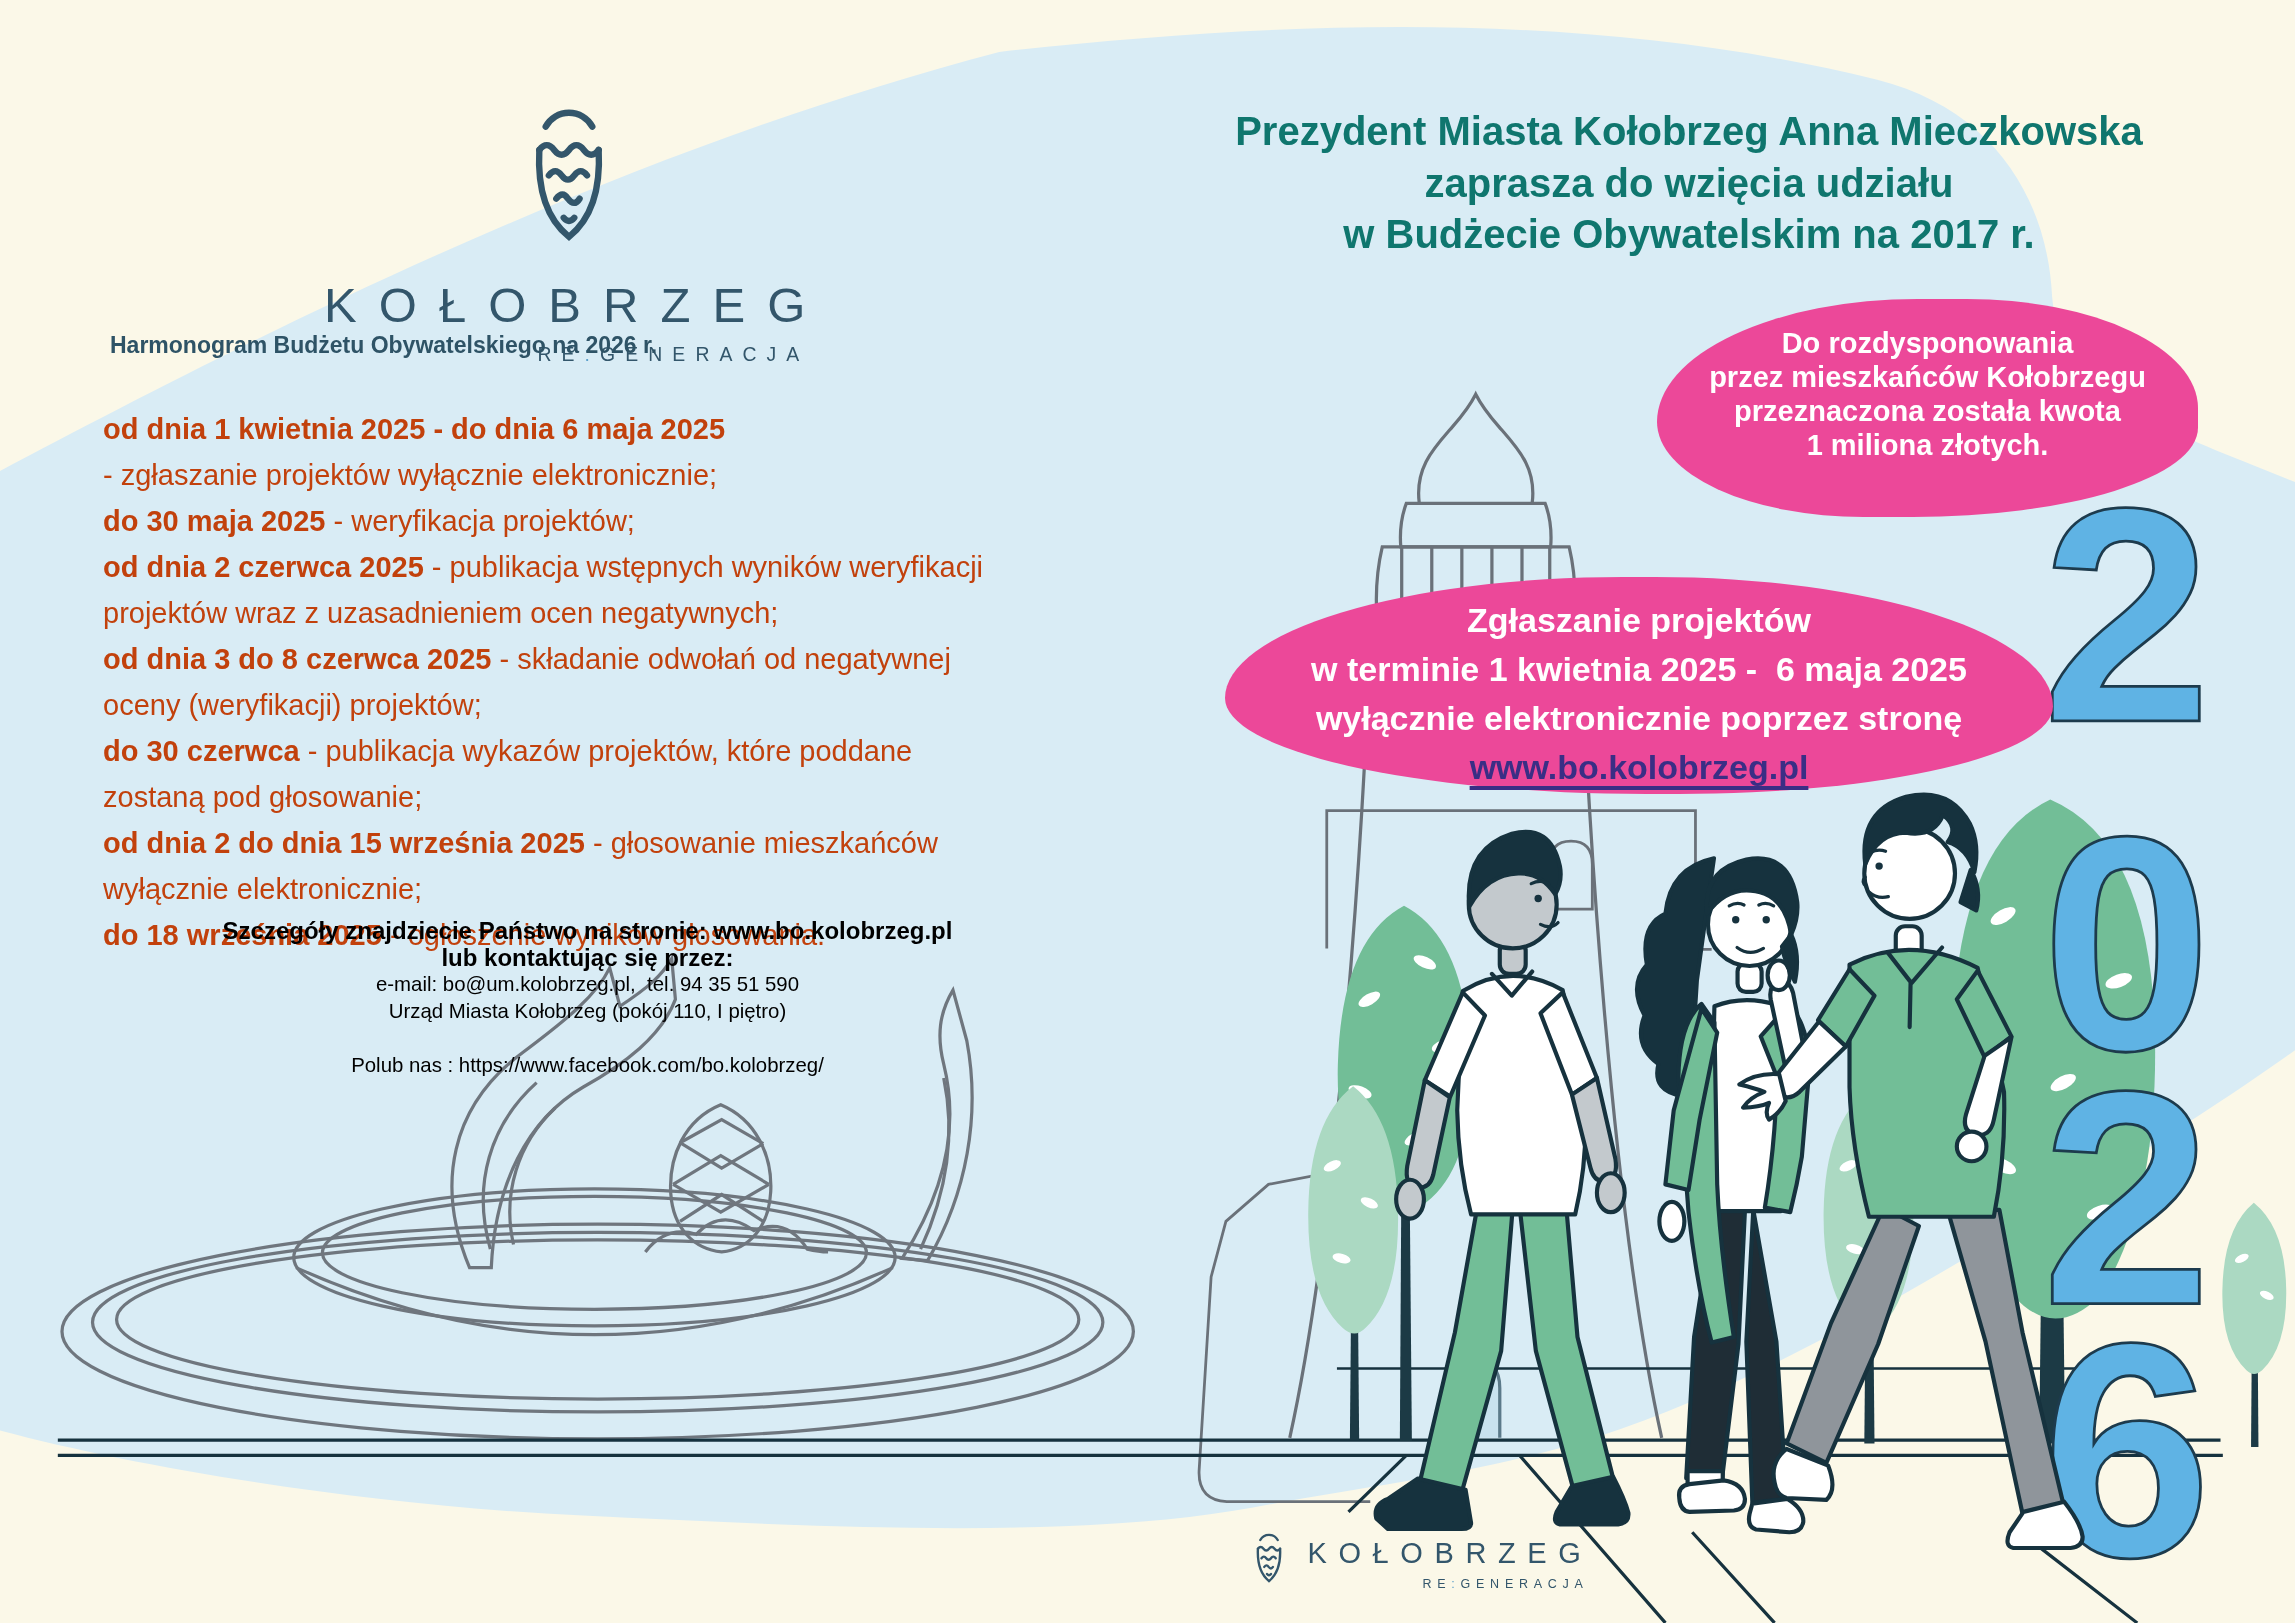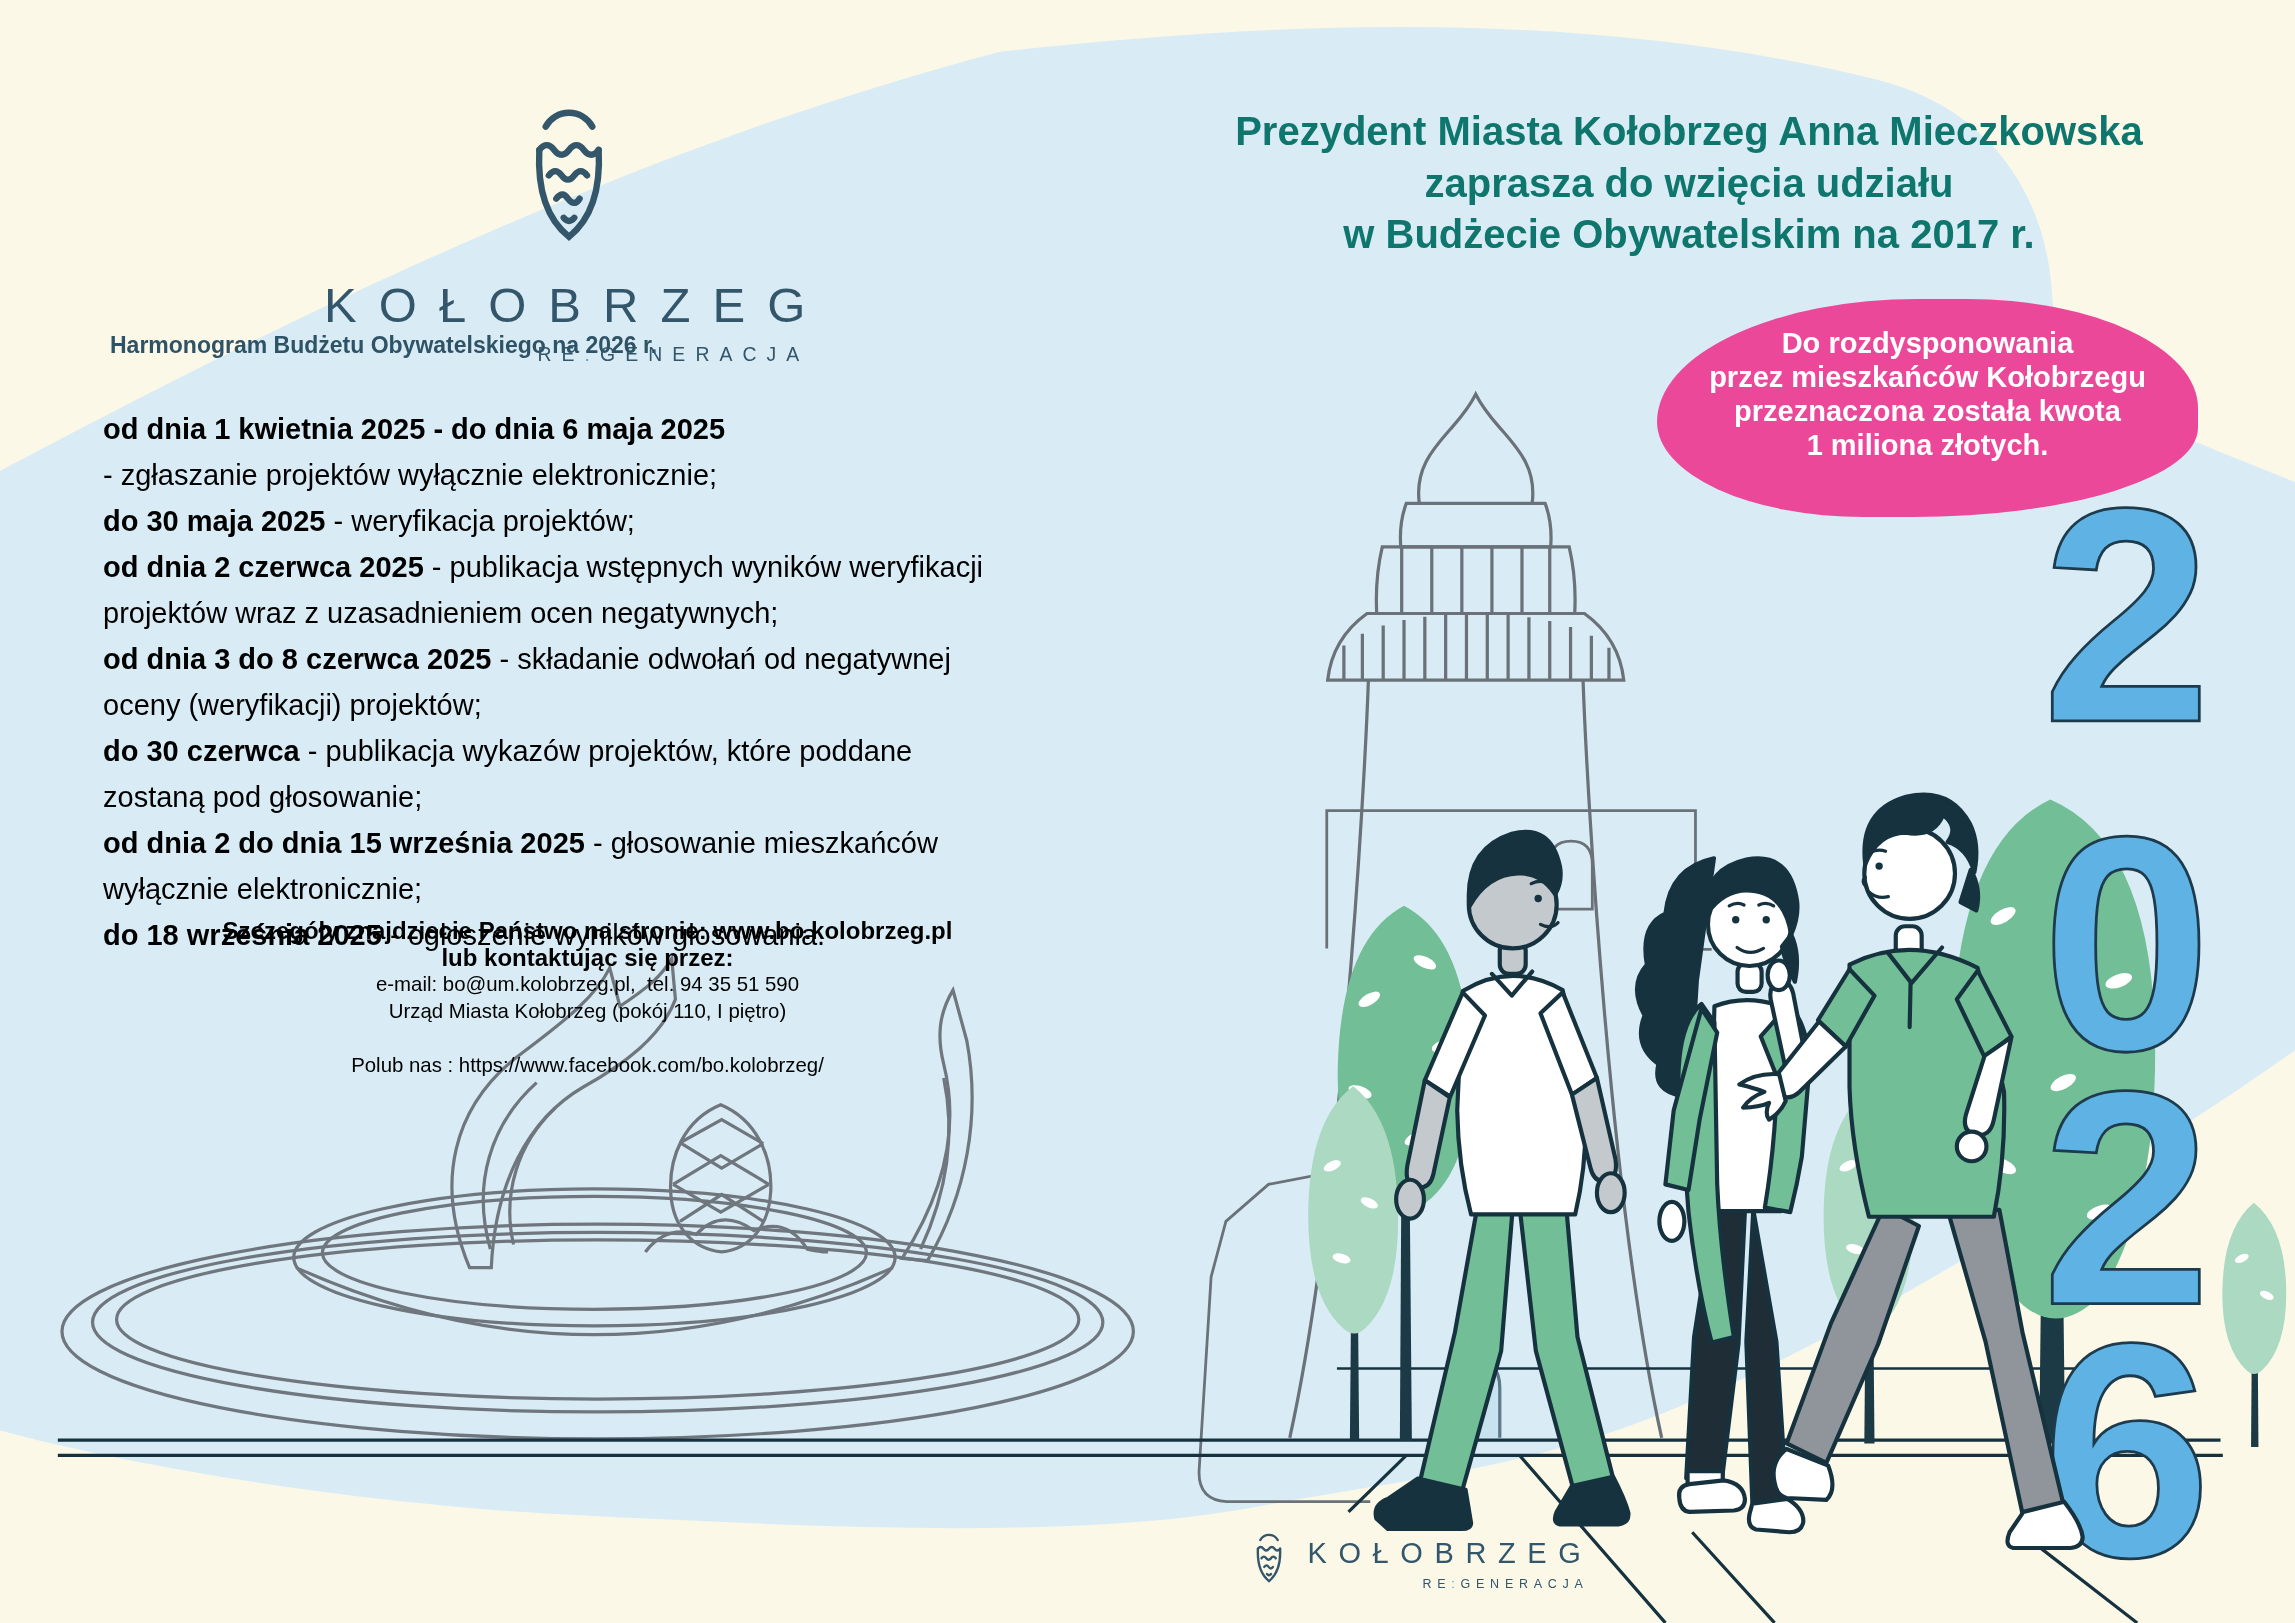--- a/index.html
+++ b/index.html
@@ -14,21 +14,21 @@
   .logo-name{font-size:49px;letter-spacing:.45em;margin-top:8.3px;white-space:nowrap;font-weight:400;}
   .logo-sub{font-size:19.4px;letter-spacing:.52em;margin-top:10.2px;text-align:right;padding-right:4.6px;white-space:nowrap;}
   .colon{color:#5B9FCB;}
 
   
   .header{left:1203px;top:106px;width:972px;text-align:center;font-weight:bold;
           font-size:40px;line-height:1.29;color:#0f766e;}
 
   
   .sched-title{left:110px;top:332px;font-size:23px;font-weight:bold;color:#2E5366;white-space:nowrap;}
-  .sched{left:103px;top:406px;width:1157px;font-size:29px;line-height:46px;color:#000000;}
+  .sched{left:103px;top:406px;width:1157px;font-size:29px;line-height:46px;color:#c2410c;}
   .sline{white-space:nowrap;}
   .sline b{font-weight:bold;}
 
   
   .contact{left:162px;top:917px;width:851px;text-align:center;color:#000;
            font-size:20.4px;line-height:27px;}
   .cline.strong{font-weight:bold;font-size:24px;}
   .cline.gap{margin-top:27px;}
 
   
@@ -288,20 +288,28 @@
 
   <div class="abs bubble bubble1">
     <div id="bubble1-lines">
         <div class="b1line">Do rozdysponowania</div>
         <div class="b1line">przez mieszkańców Kołobrzegu</div>
         <div class="b1line">przeznaczona została kwota</div>
         <div class="b1line">1 miliona złotych.</div>
       </div>
   </div>
 
+  <div class="abs bubble bubble2">
+    <div id="bubble2-lines">
+        <div class="b2line">Zgłaszanie projektów</div>
+        <div class="b2line">w terminie 1 kwietnia 2025 -&nbsp; 6 maja 2025</div>
+        <div class="b2line">wyłącznie elektronicznie poprzez stronę</div>
+      </div>
+    <div class="b2link" id="bubble2-link">www.bo.kolobrzeg.pl</div>
+  </div>
 
   <div class="abs logo-bottom">
     <svg width="40" height="68" viewBox="0 0 100 172">
       <g stroke="#33566B" stroke-width="6" fill="none" stroke-linecap="round">
         <path d="M28,38 A25,25 0 0 1 72,38"></path>
         <path d="M22,60 q7,-9 14,0 q7,9 14,0 q7,-9 14,0 q7,9 14,0"></path>
         <path d="M22,60 C20,98 30,126 50,142 C70,126 80,98 78,60"></path>
         <path d="M31,84 q6,-8 12,0 q6,8 12,0 q6,-8 12,0"></path>
         <path d="M38,106 q6,-8 11,0 q6,8 11,0"></path>
         <path d="M45,124 q5,6 10,0"></path>

